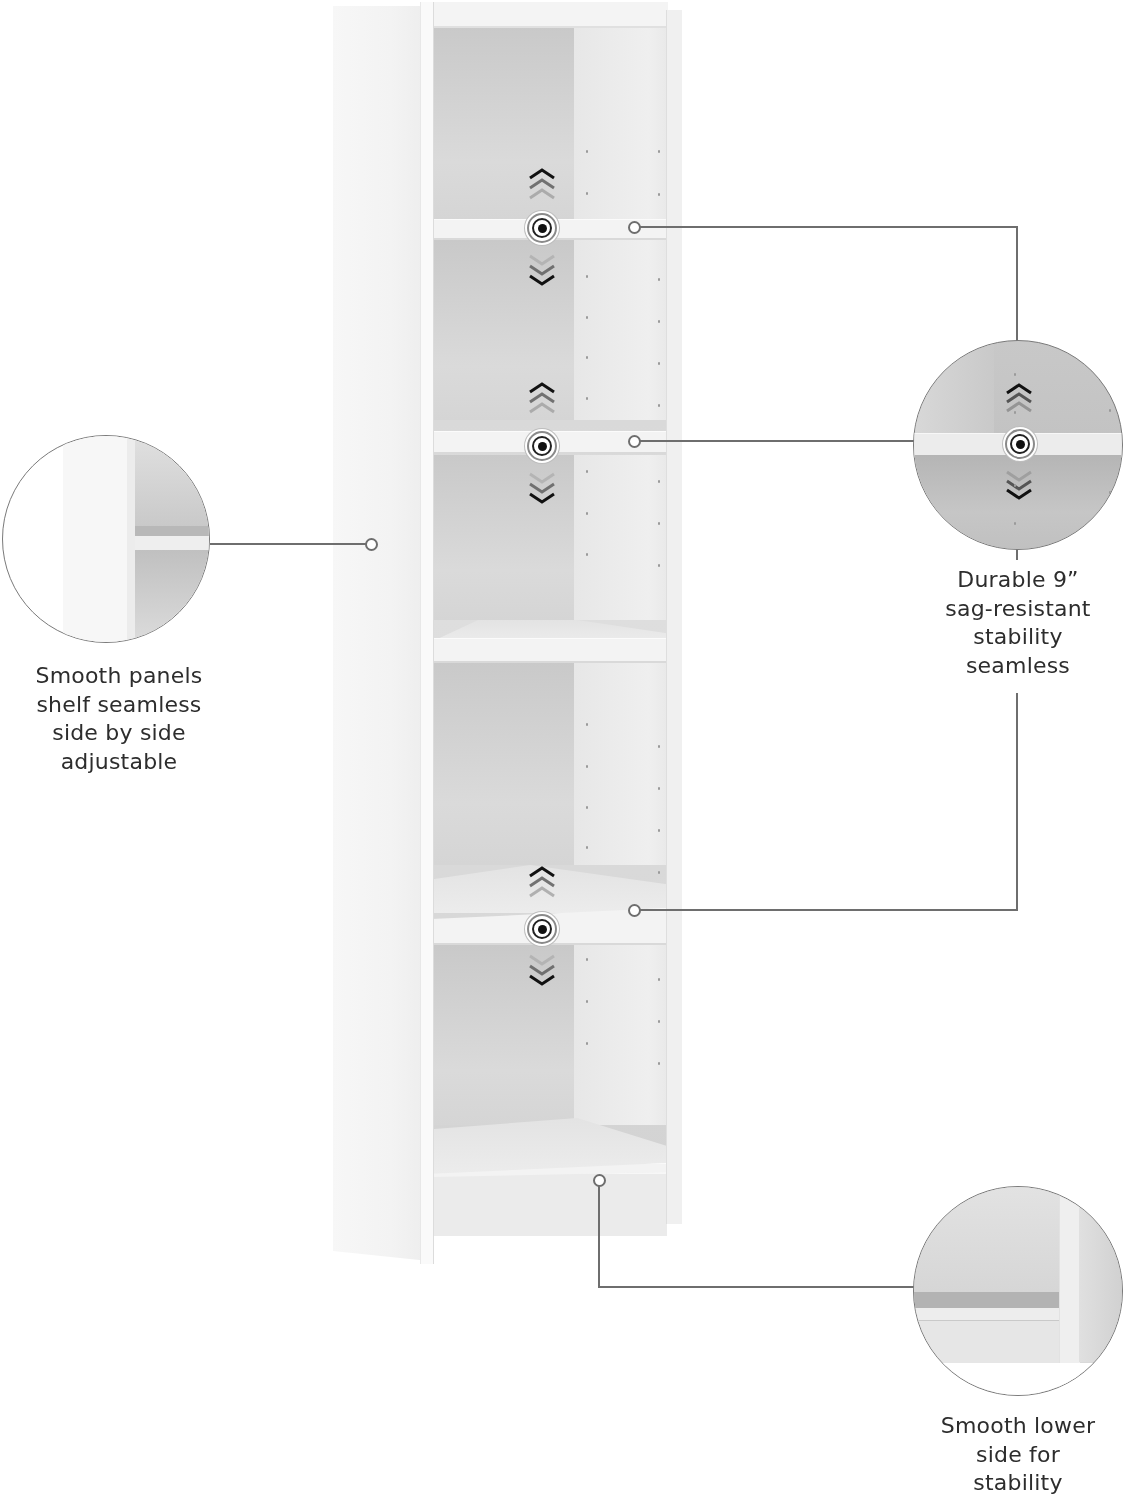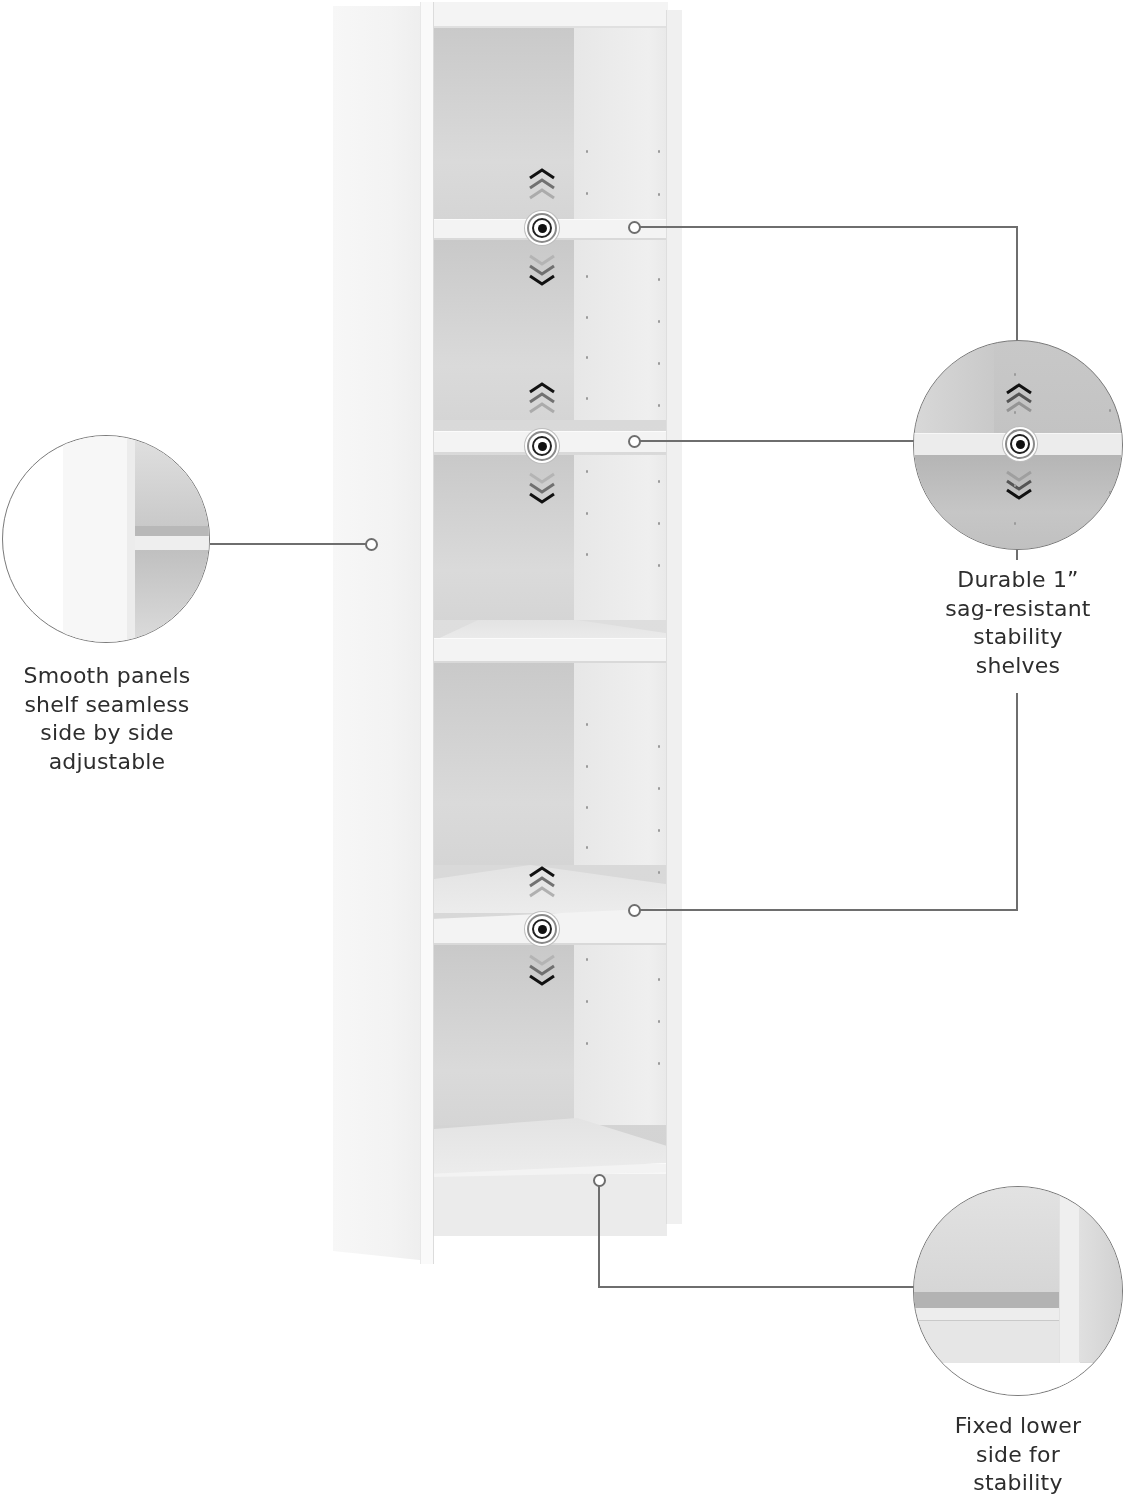--- a/index.html
+++ b/index.html
@@ -191,21 +191,21 @@
 
 <div class="abs zoom-circle" style="left:2px;top:435px;width:208px;height:208px;background:#ffffff">
   <div class="abs" style="left:60px;top:0;width:64px;height:208px;background:#f7f7f7"></div>
   <div class="abs" style="left:124px;top:0;width:8px;height:208px;background:#ececec"></div>
   <div class="abs" style="left:132px;top:0;width:76px;height:95px;background:linear-gradient(180deg,#e0e0e0,#c8c8c8)"></div>
   <div class="abs" style="left:132px;top:90px;width:76px;height:10px;background:#b8b8b8"></div>
   <div class="abs" style="left:132px;top:100px;width:76px;height:14px;background:#eeeeee"></div>
   <div class="abs" style="left:132px;top:114px;width:76px;height:94px;background:linear-gradient(180deg,#c0c0c0,#dcdcdc)"></div>
 </div>
 
-<div class="abs caption" style="left:0;top:662px;width:214px">
+<div class="abs caption" style="left:12px;top:662px;width:214px">
   <span>Smooth panels</span>
   <span>shelf seamless</span>
   <span>side by side</span>
   <span>adjustable</span>
 </div>
 
 <div class="abs zoom-circle" style="left:913px;top:340px;width:210px;height:210px;background:linear-gradient(180deg,#c8c8c8,#bdbdbd)">
   <div class="abs" style="left:0;top:0;width:80px;height:210px;background:linear-gradient(90deg,#d8d8d8,#c9c9c9)"></div>
   <div class="abs" style="left:0;top:92px;width:210px;height:22px;background:#ececec;border-top:1px solid #f7f7f7;border-bottom:2px solid #bcbcbc"></div>
   <div class="abs" style="left:0;top:114px;width:210px;height:96px;background:linear-gradient(180deg,#b5b5b5,#c6c6c6 60%,#c0c0c0)"></div>
@@ -226,33 +226,33 @@
   </svg>
   <div class="abs pin" style="left:100px;top:32px"></div>
   <div class="abs pin" style="left:100px;top:70px"></div>
   <div class="abs pin" style="left:195px;top:68px"></div>
   <div class="abs pin" style="left:100px;top:143px"></div>
   <div class="abs pin" style="left:195px;top:150px"></div>
   <div class="abs pin" style="left:100px;top:181px"></div>
 </div>
 
 <div class="abs caption" style="left:913px;top:566px;width:210px">
-  <span>Durable 1”</span>
+  <span>Durable 9”</span>
   <span>sag-resistant</span>
   <span>stability</span>
-  <span>shelves</span>
+  <span>seamless</span>
 </div>
 
 <div class="abs zoom-circle" style="left:913px;top:1186px;width:210px;height:210px;background:#d9d9d9">
   <div class="abs" style="left:0;top:0;width:145px;height:105px;background:linear-gradient(180deg,#e2e2e2,#d6d6d6)"></div>
   <div class="abs" style="left:145px;top:0;width:20px;height:210px;background:#efefef;border-left:1px solid #e2e2e2"></div>
   <div class="abs" style="left:165px;top:0;width:45px;height:175px;background:linear-gradient(90deg,#e0e0e0,#d0d0d0)"></div>
   <div class="abs" style="left:0;top:105px;width:145px;height:16px;background:#b3b3b3"></div>
   <div class="abs" style="left:0;top:121px;width:145px;height:12px;background:#ededed;border-bottom:1px solid #c9c9c9"></div>
   <div class="abs" style="left:0;top:134px;width:145px;height:45px;background:#e6e6e6"></div>
   <div class="abs" style="left:0;top:176px;width:210px;height:34px;background:#ffffff"></div>
 </div>
 
 <div class="abs caption" style="left:913px;top:1412px;width:210px">
-  <span>Fixed lower</span>
+  <span>Smooth lower</span>
   <span>side for</span>
   <span>stability</span>
 </div>
 
 </body></html>

